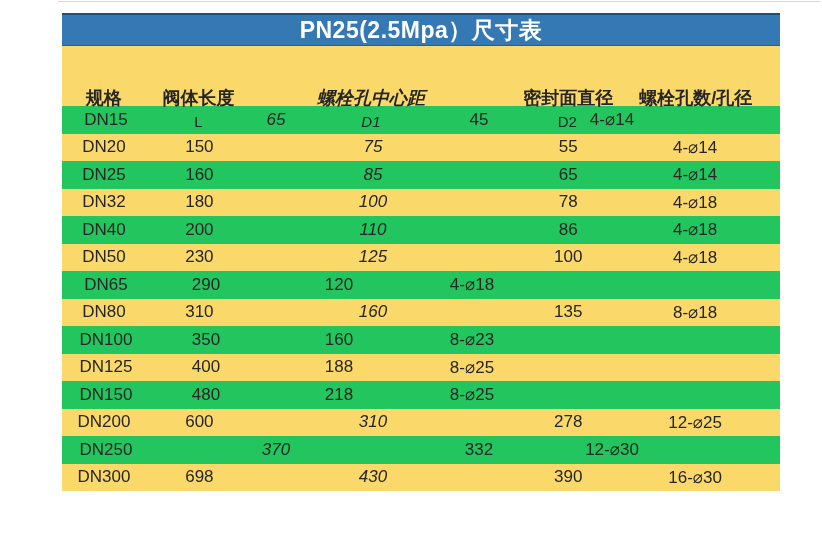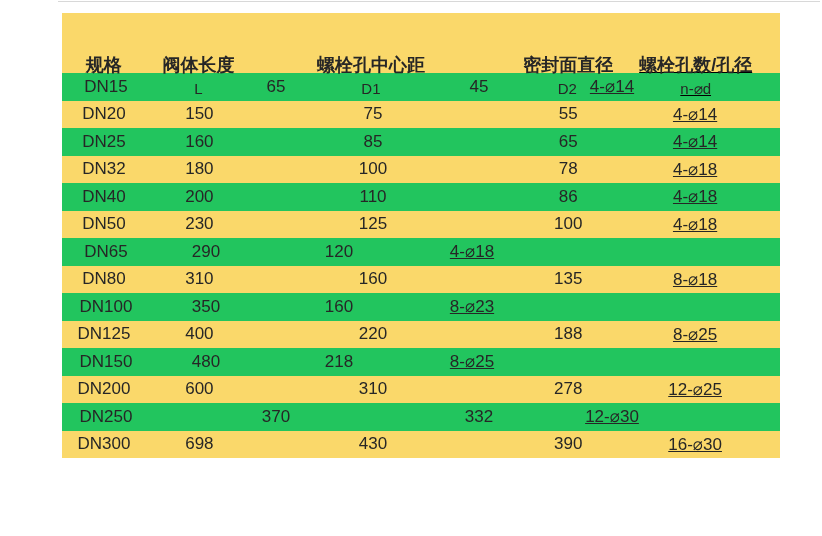--- a/index.html
+++ b/index.html
@@ -73,52 +73,54 @@
   .row:nth-child(even) { background: var(--band-yellow, #fad86a); }
   .cell {
     text-align: center;
     white-space: nowrap;
     font-size: 17px;
     color: var(--text, #262626);
   }
   
   .c0 { width: 88px; }
   .c1 { width: 112px; }
-  .c2 { width: 252px; }
+  .c2 { width: 252px; font-style: italic; }
   .c3 { width: 88px; margin-left: 33px; }
-  .c4 { width: 178px; text-decoration: underline; }
+  .c4 { width: 178px; }
 </style>
 </head>
 <body>
 
 <div class="page">
   <div class="top-line"></div>
 
   <div class="table-wrap">
+    <div class="title-bar">
+      <span class="title-text">PN25(2.5Mpa）尺寸表</span>
+    </div>
 
     <div class="header-block" id="header-block">
         <div class="col c0">
           <span class="h1">规格</span>
           <span class="h2"></span>
         </div>
         <div class="col c1">
           <span class="h1">阀体长度</span>
           <span class="h2">L</span>
         </div>
         <div class="col c2">
           <span class="h1">螺栓孔中心距</span>
           <span class="h2">D1</span>
         </div>
         <div class="col c3">
           <span class="h1">密封面直径</span>
           <span class="h2">D2</span>
         </div>
         <div class="col c4">
           <span class="h1">螺栓孔数/孔径</span>
-          <span class="h2">n-⌀d</span>
         </div>
       </div>
 
     <div class="tbody" id="table-body">
         <div class="row">
           <div class="cell c0">DN15</div>
           <div class="cell c2">65</div>
           <div class="cell c3">45</div>
           <div class="cell c4">4-⌀14</div>
         </div>
@@ -172,21 +174,20 @@
         </div>
         <div class="row">
           <div class="cell c0">DN100</div>
           <div class="cell c1">350</div>
           <div class="cell c3">160</div>
           <div class="cell c4">8-⌀23</div>
         </div>
         <div class="row">
           <div class="cell c0">DN125</div>
           <div class="cell c1">400</div>
-          <div class="cell c2">220</div>
           <div class="cell c3">188</div>
           <div class="cell c4">8-⌀25</div>
         </div>
         <div class="row">
           <div class="cell c0">DN150</div>
           <div class="cell c1">480</div>
           <div class="cell c3">218</div>
           <div class="cell c4">8-⌀25</div>
         </div>
         <div class="row">

